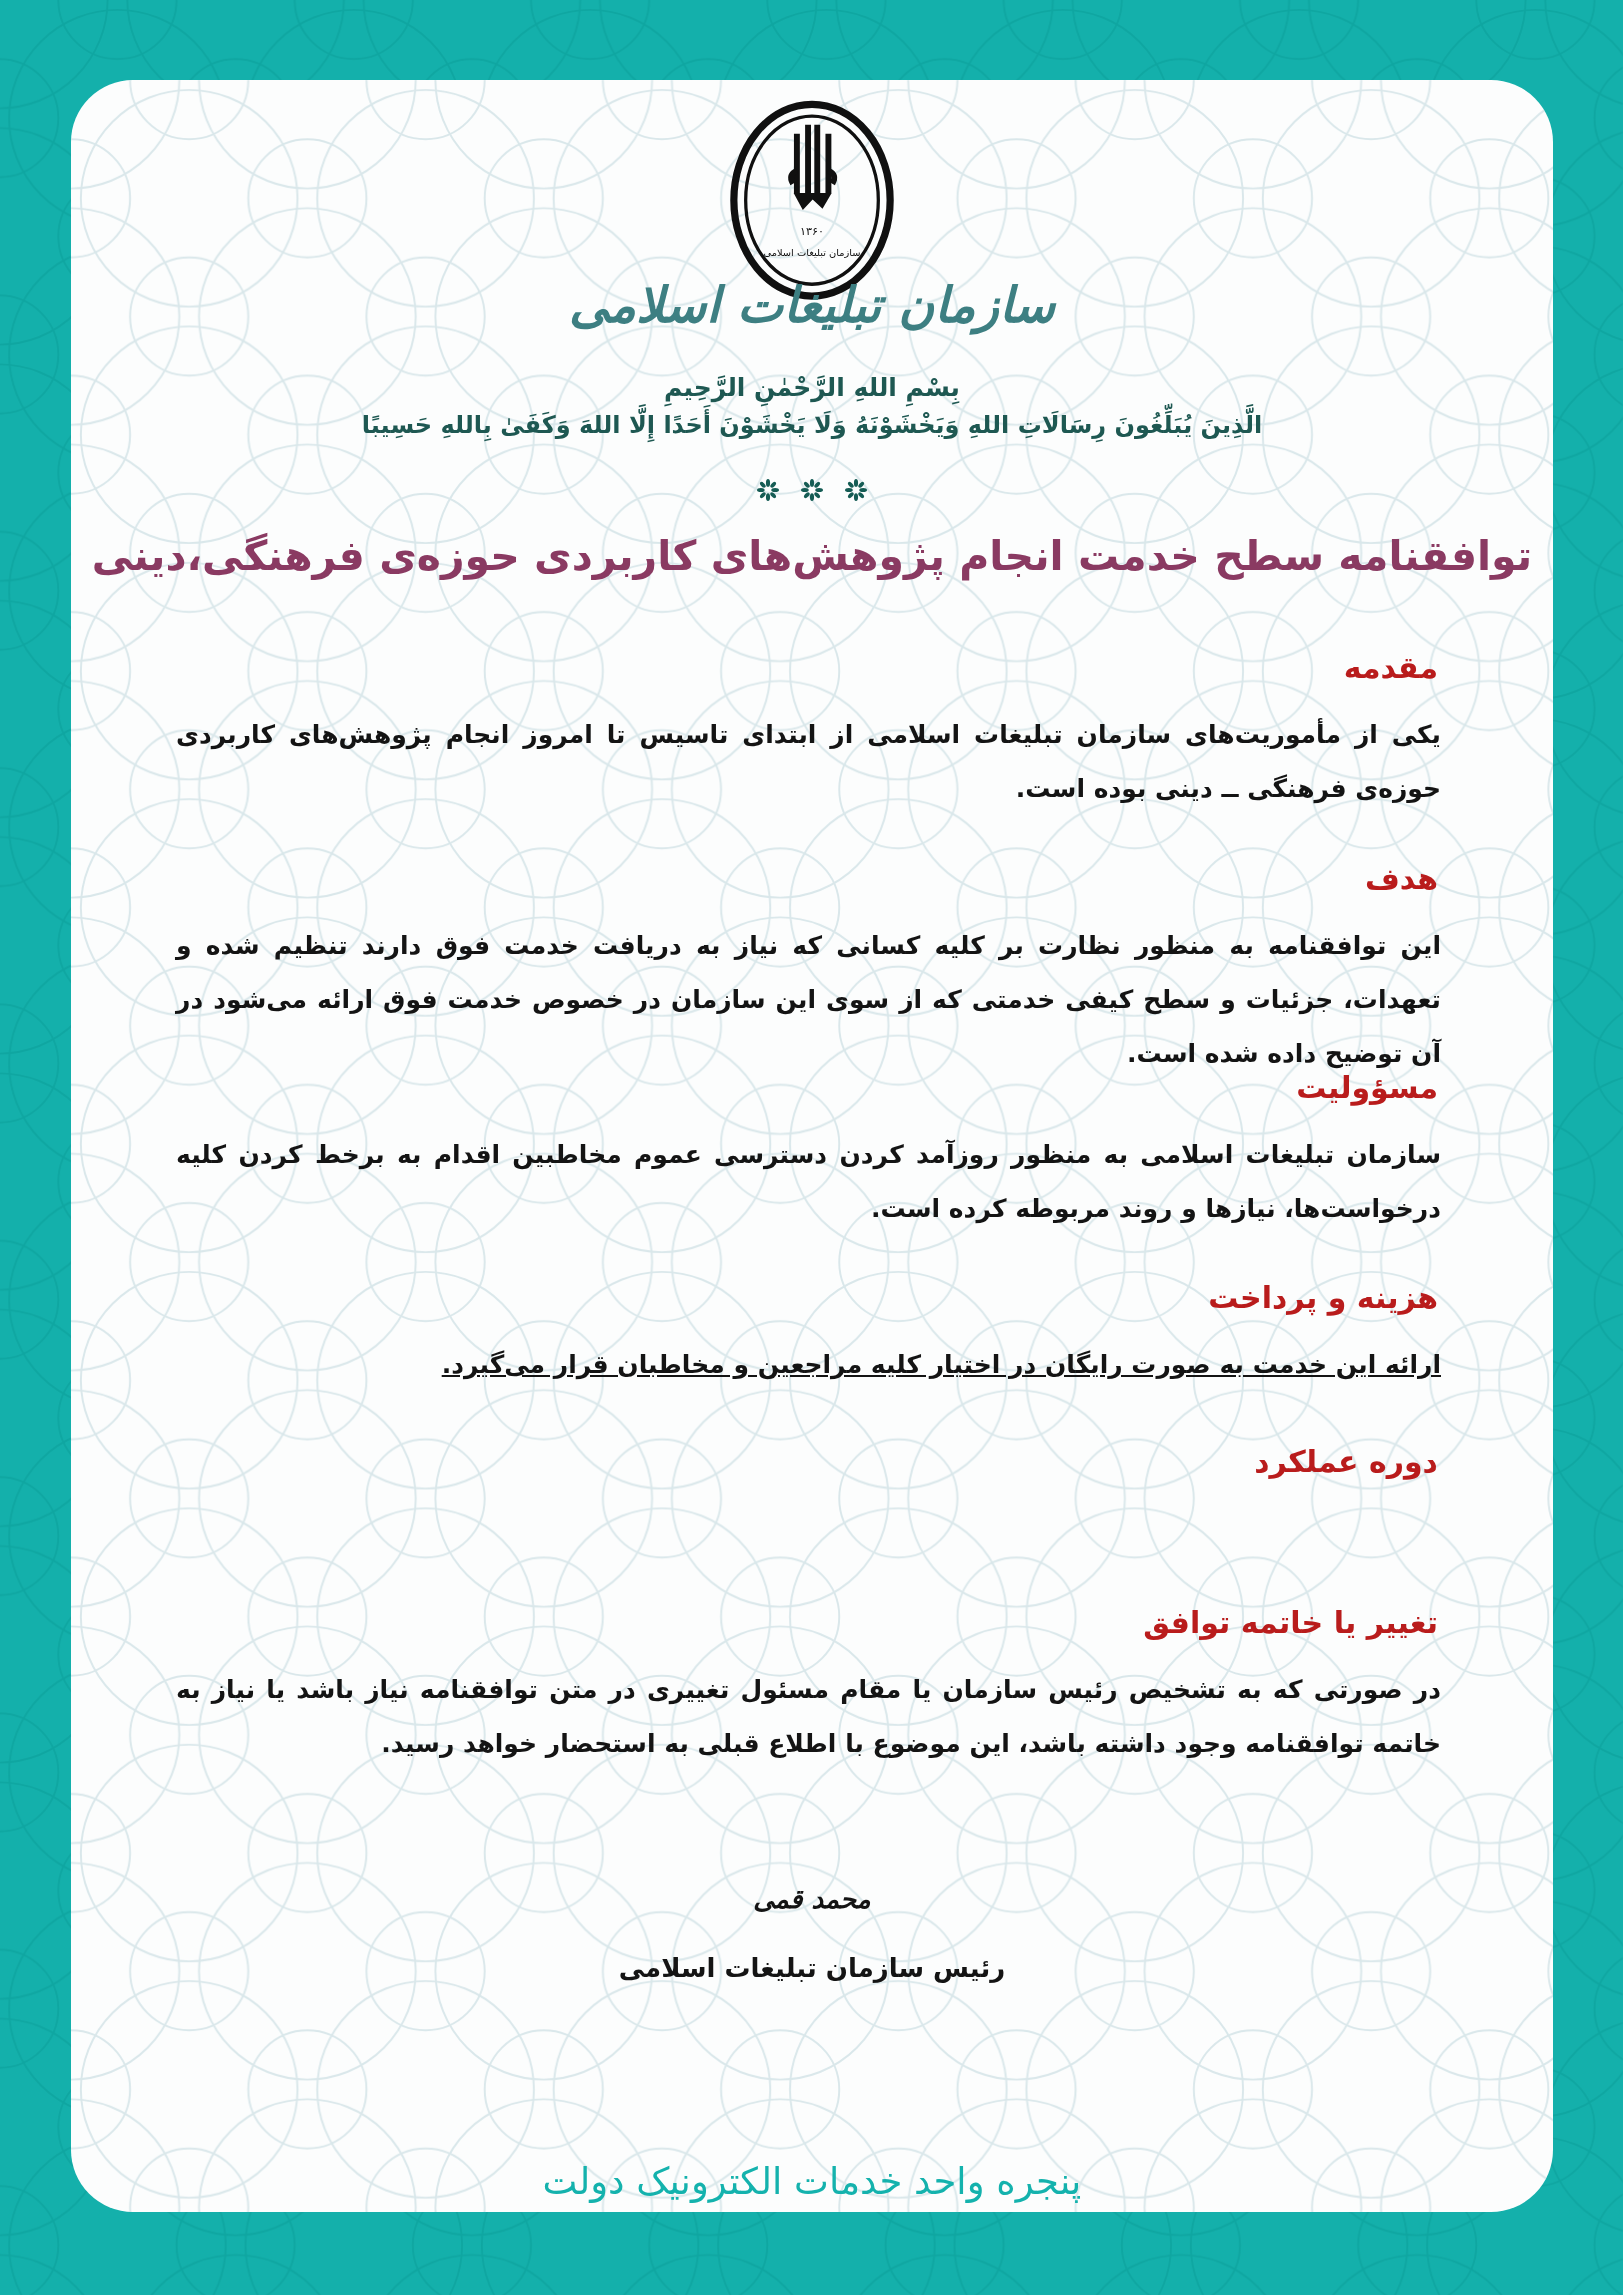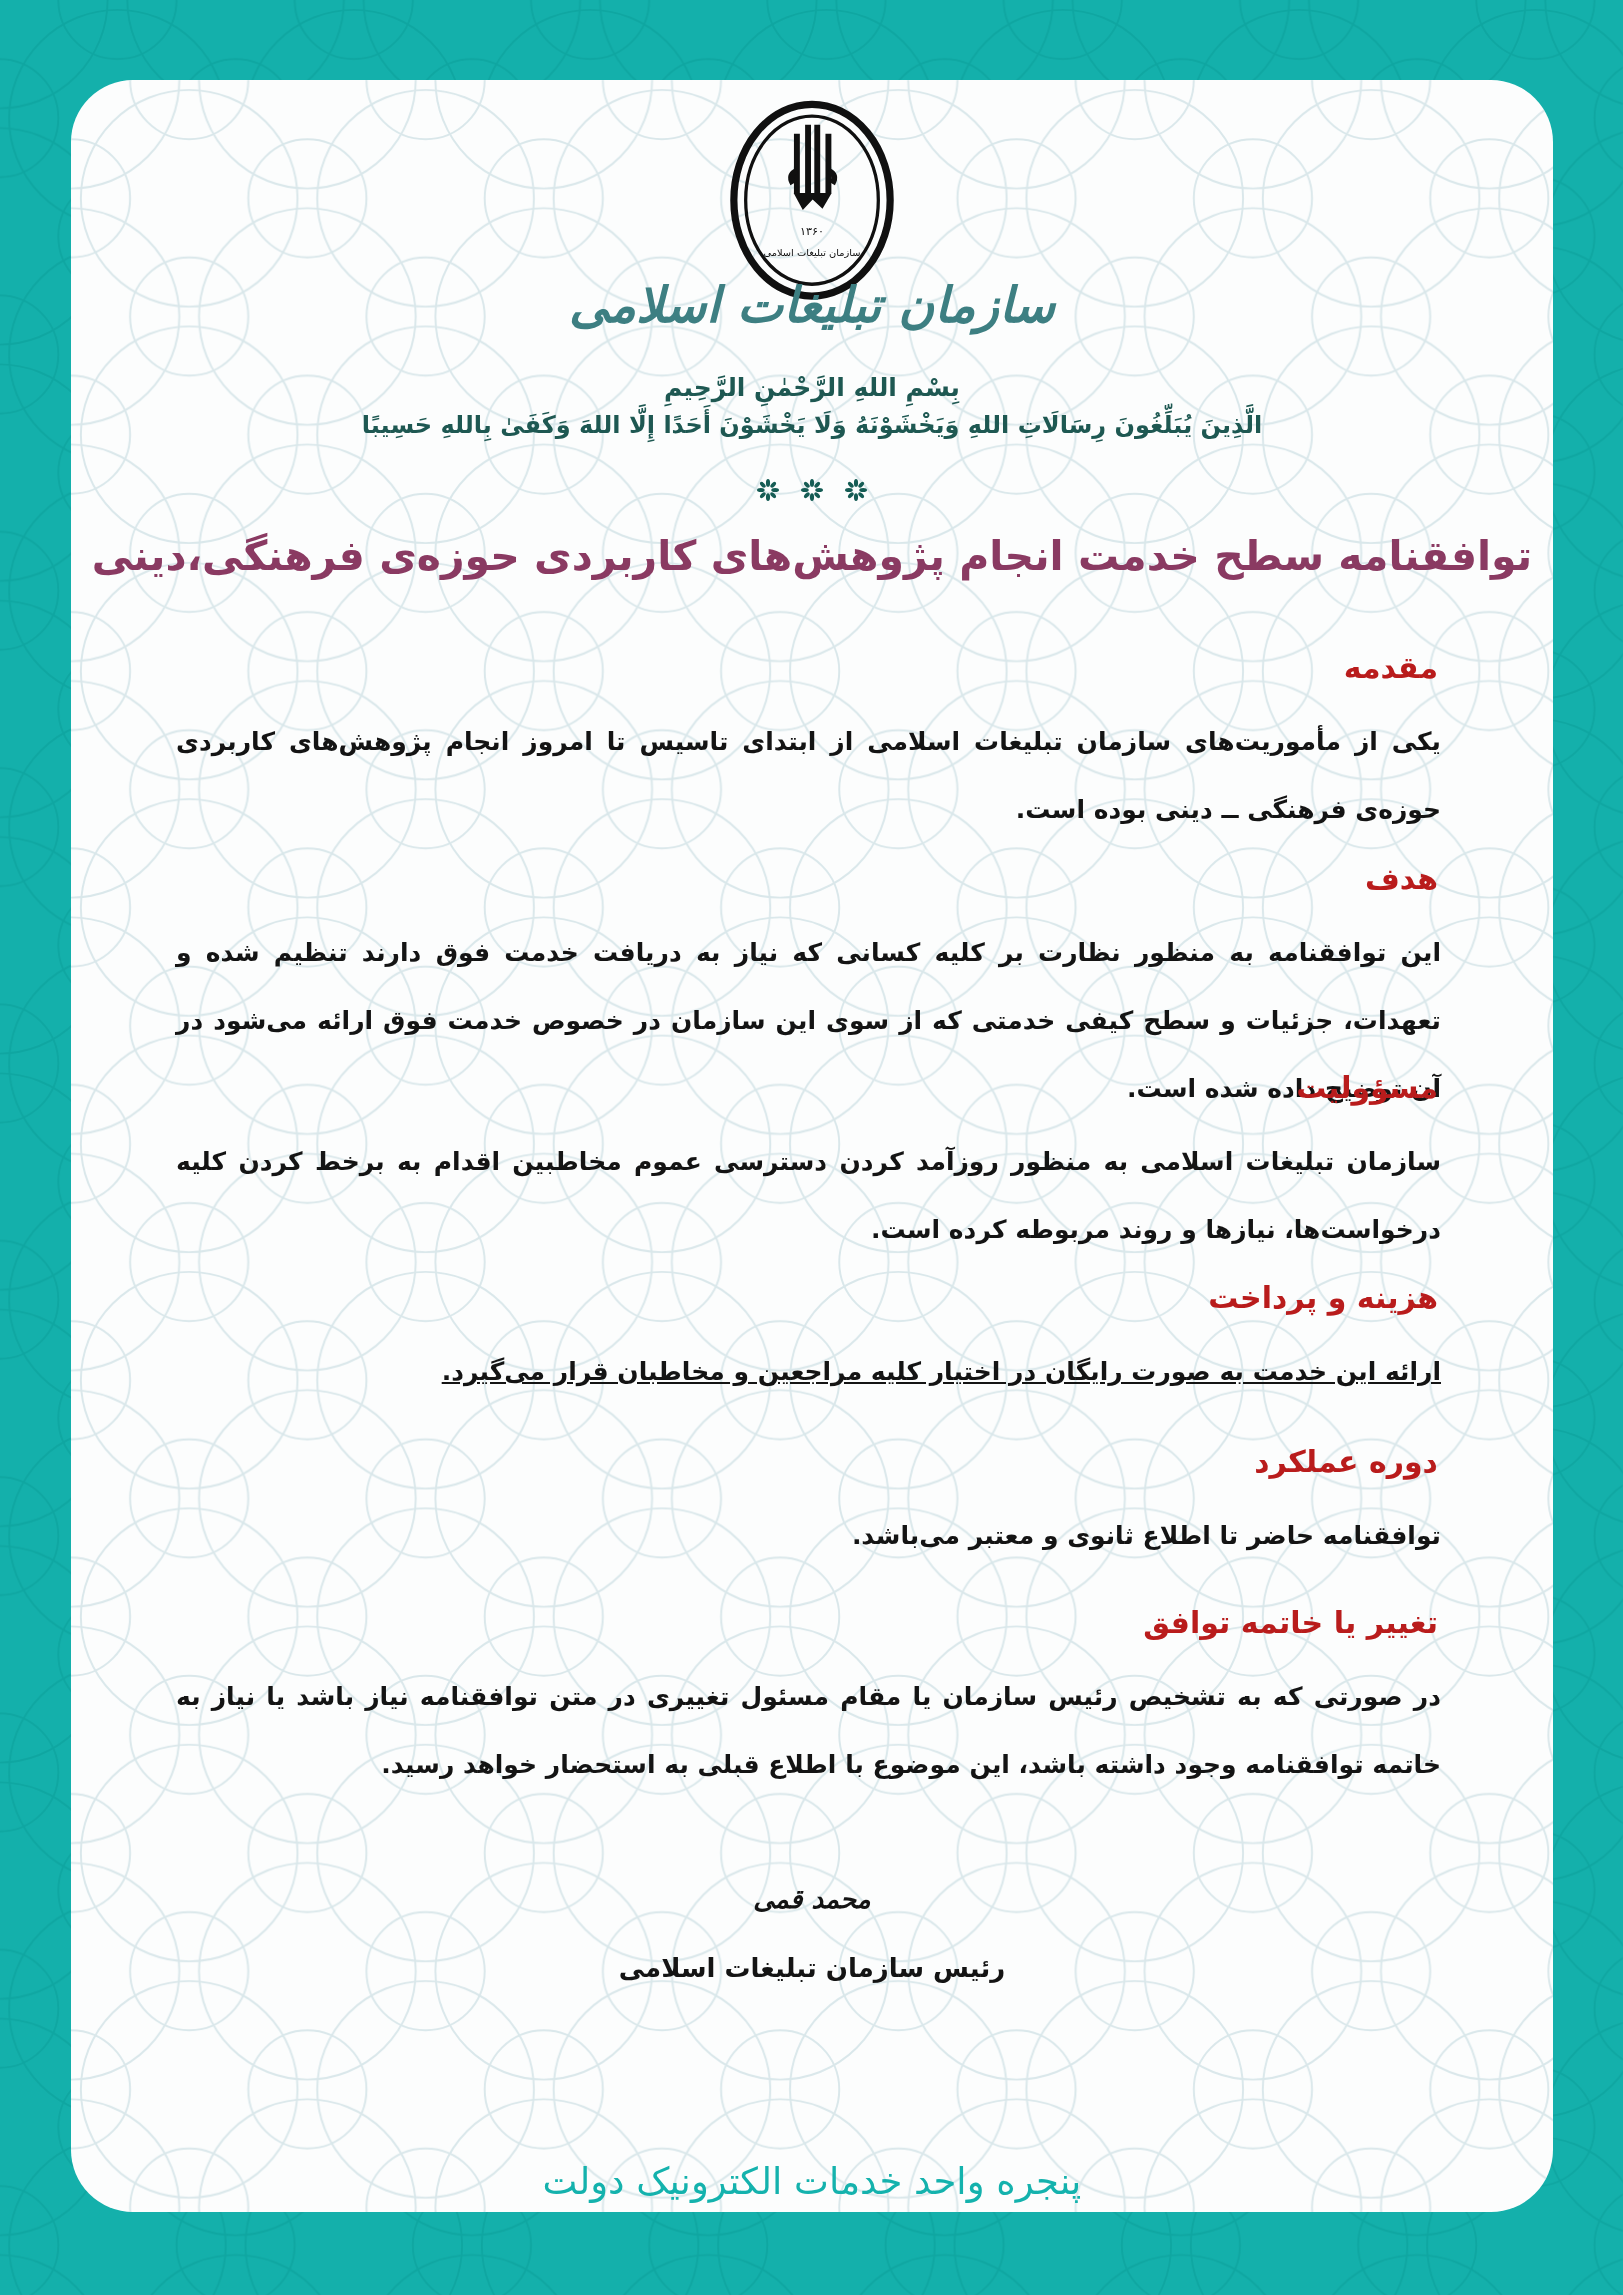--- a/index.html
+++ b/index.html
@@ -44,21 +44,21 @@
     letter-spacing:-0.7px;
   }
   .section-heading{
     right:115px;
     font-size:30px;font-weight:bold;color:#b91c1c;
     font-family:"DejaVu Serif","DejaVu Sans",serif;
   }
   .section-body{
     right:112px;left:105px;
     font-size:25px;font-weight:bold;color:#141414;
-    line-height:68px;
+    line-height:54px;
     direction:rtl;text-align:justify;
   }
   .sig-name{top:1804px;font-size:26px;font-weight:bold;color:#141414;font-style:italic;}
   .sig-role{top:1873px;font-size:26px;font-weight:bold;color:#141414;}
   .footer-label{
     top:2080px;
     font-size:37px;font-weight:normal;color:#14b2ad;
     letter-spacing:-0.7px;
   }
 
@@ -184,21 +184,20 @@
       <div class="abs section-heading h-s2">هدف</div>
       <p class="abs section-body b-s2">این توافقنامه به منظور نظارت بر کلیه کسانی که نیاز به دریافت خدمت فوق دارند تنظیم شده و تعهدات، جزئیات و سطح کیفی خدمتی که از سوی این سازمان در خصوص خدمت فوق ارائه می‌شود در آن توضیح داده شده است.</p>
 
       <div class="abs section-heading h-s3">مسؤولیت</div>
       <p class="abs section-body b-s3">سازمان تبلیغات اسلامی به منظور روزآمد کردن دسترسی عموم مخاطبین اقدام به برخط کردن کلیه درخواست‌ها، نیازها و روند مربوطه کرده است.</p>
 
       <div class="abs section-heading h-s4">هزینه و پرداخت</div>
       <p class="abs section-body b-s4">ارائه این خدمت به صورت رایگان در اختیار کلیه مراجعین و مخاطبان قرار می‌گیرد.</p>
 
       <div class="abs section-heading h-s5">دوره عملکرد</div>
-      <p class="abs section-body b-s5">توافقنامه حاضر تا اطلاع ثانوی و معتبر می‌باشد.</p>
 
       <div class="abs section-heading h-s6">تغییر یا خاتمه توافق</div>
       <p class="abs section-body b-s6">در صورتی که به تشخیص رئیس سازمان یا مقام مسئول تغییری در متن توافقنامه نیاز باشد یا نیاز به خاتمه توافقنامه وجود داشته باشد، این موضوع با اطلاع قبلی به استحضار خواهد رسید.</p>
 
       <div class="abs centered sig-name">محمد قمی</div>
       <div class="abs centered sig-role">رئیس سازمان تبلیغات اسلامی</div>
 
       <div class="abs centered footer-label">پنجره واحد خدمات الکترونیک دولت</div>
 
     </div>

